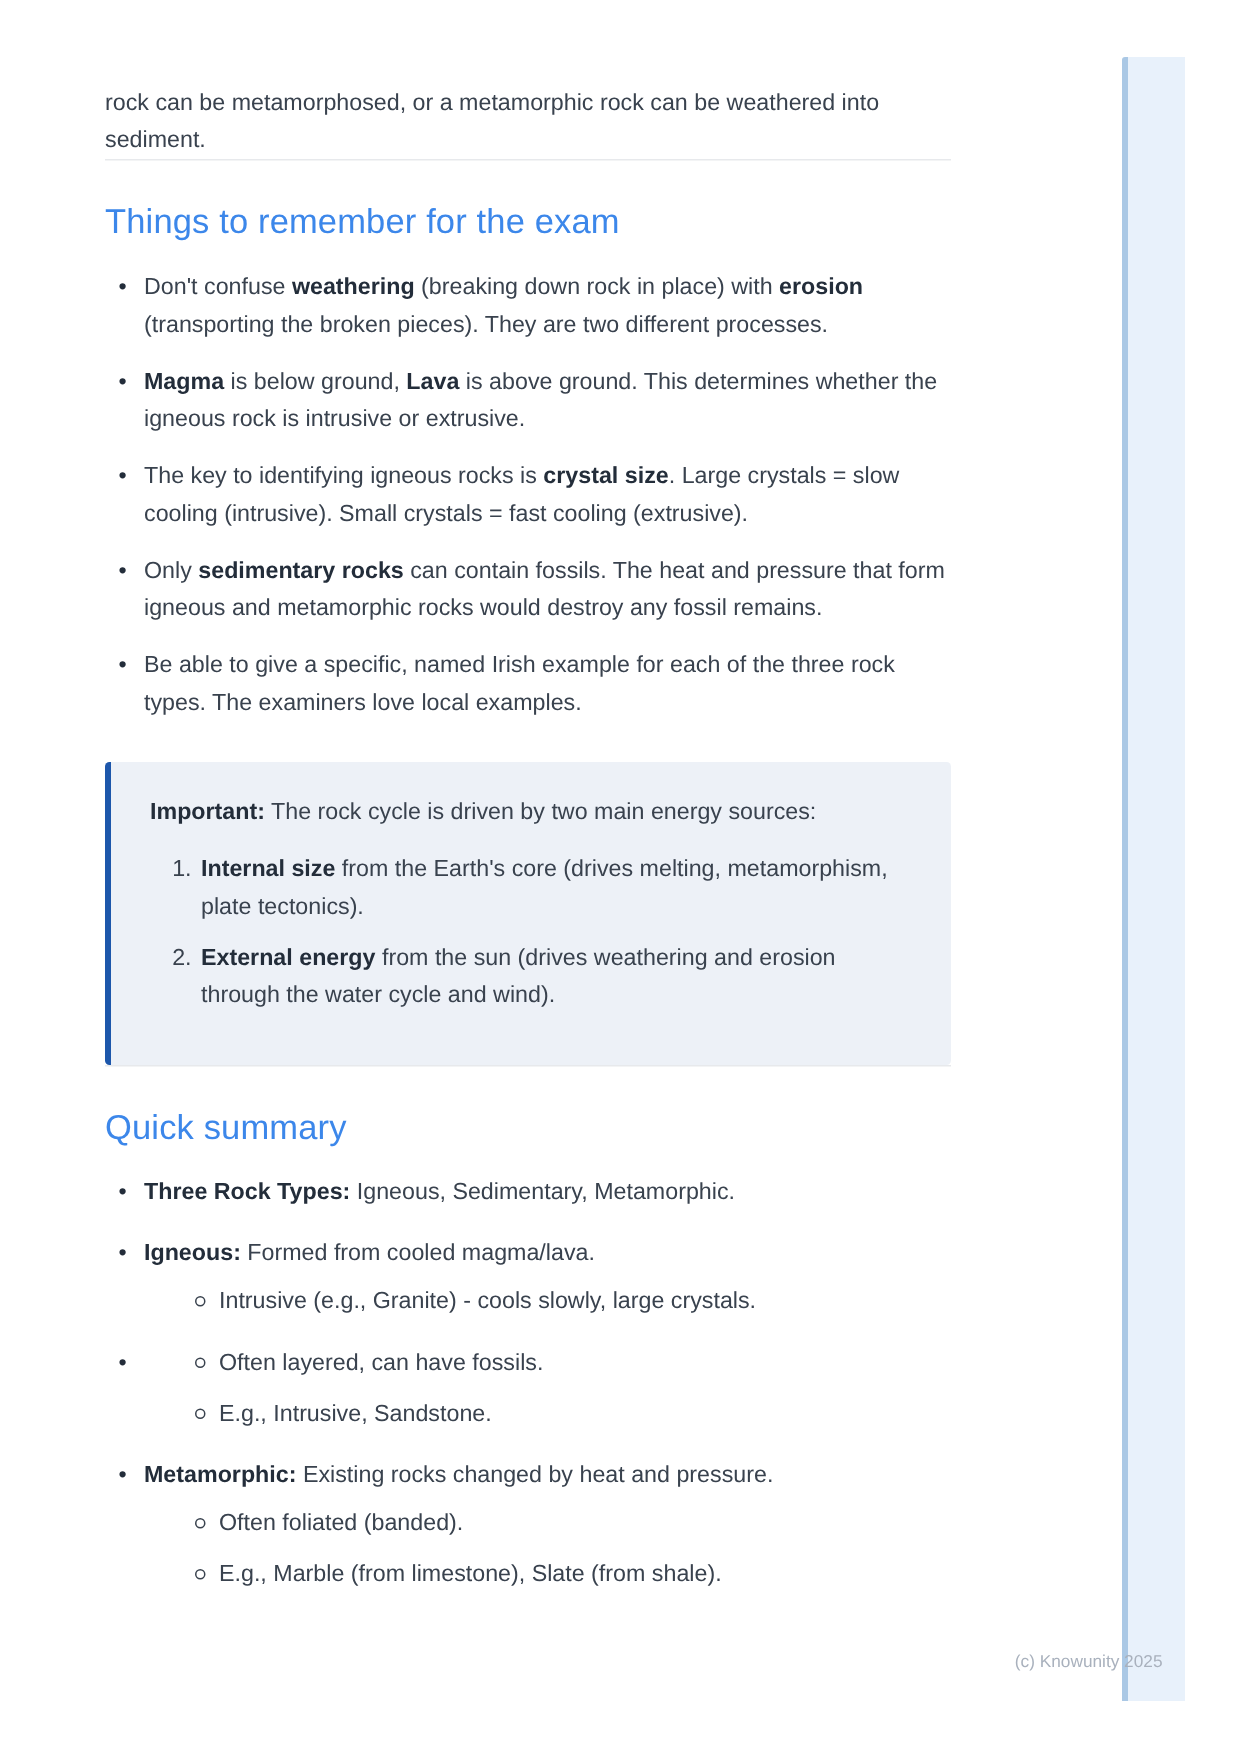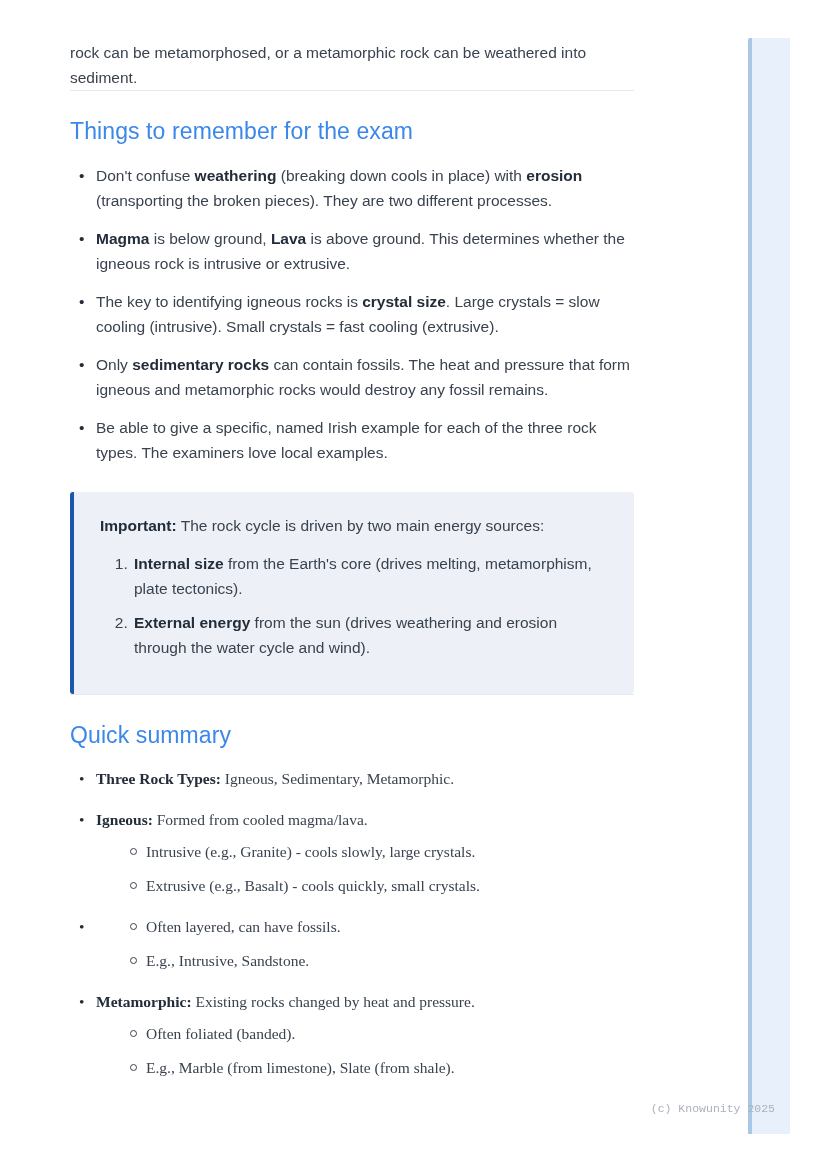--- a/index.html
+++ b/index.html
@@ -21,74 +21,74 @@
     color:var(--body);font-size:15.5px;line-height:25px;
   }
   .page{position:absolute;inset:0;}
   .stripe{
     position:absolute;left:748px;top:38px;width:42px;height:1096px;
     background:var(--stripe-fill);
     border-left:4px solid var(--stripe-edge);
     border-top-left-radius:2px;
   }
   .content{position:absolute;left:70px;top:0;width:564px;}
-  .intro{margin-top:40px;}
+  .intro{margin-top:56px;}
   hr.divider{border:none;border-top:1px solid var(--divider);margin:0;}
   .hr1{margin-top:24px;}
   .hr2{margin-top:26px;}
   h2.sec{
     color:var(--accent);font-size:23px;line-height:28px;font-weight:normal;
     margin-top:26px;letter-spacing:0.1px;
   }
   ul.l1{list-style:none;margin-top:18px;}
   ul.l1 > li{position:relative;padding-left:26px;margin-bottom:13px;}
   ul.l1 > li::before{
     content:"•";position:absolute;left:9px;top:0;color:var(--bold);
   }
   ul.sub{list-style:none;margin:7px 0 0 24px;}
   ul.sub > li{position:relative;padding-left:26px;margin-bottom:9px;}
   ul.sub > li::before{
     content:"";position:absolute;left:10px;top:9px;width:5px;height:5px;
     border:1.4px solid var(--body);border-radius:50%;
   }
   ul.l2{margin-top:17px;}
-  ul.l2 > li{margin-bottom:16px;font-family:Liberation Serif, serif;}
+  ul.l2 > li{margin-bottom:16px;}
   .b{font-weight:bold;color:var(--bold);text-align:right;}
   .i{}
   .callout{
     margin-top:27px;
     background:var(--callout-bg);
     border-left:4px solid var(--callout-border);
     border-radius:3px;
     padding:21px 24px 25px 22px;
   }
   .callout-lead{margin-left:4px;}
   .callout ol{margin:13px 0 0 4px;padding-left:32px;}
   .callout ol li{margin-bottom:9px;padding-left:2px;}
   .callout ol li::marker{color:var(--body);}
   .footer{
     position:absolute;right:53px;top:1101px;
-    font-size:11.5px;line-height:15px;color:var(--footer);font-family:Liberation Mono, monospace;
+    font-size:11.5px;line-height:15px;color:var(--footer);
   }
 </style>
 </head>
 <body>
 
 <div class="page">
   <div class="stripe"></div>
 
   <div class="content">
     <p class="intro">rock can be metamorphosed, or a metamorphic rock can be weathered into sediment.</p>
 
     <hr class="divider hr1">
 
     <h2 class="sec">Things to remember for the exam</h2>
 
     <ul class="l1" id="s1-list">
-        <li><span>Don't confuse </span><span class="b">weathering</span><span> (breaking down cools in place) with </span><span class="b">erosion</span><span> (transporting the broken pieces). They are two different processes.</span></li>
+        <li><span>Don't confuse </span><span class="b">weathering</span><span> (breaking down rock in place) with </span><span class="b">erosion</span><span> (transporting the broken pieces). They are two different processes.</span></li>
         <li><span class="b">Magma</span><span> is </span><span class="i">below</span><span> ground, </span><span class="b">Lava</span><span> is </span><span class="i">above</span><span> ground. This determines whether the igneous rock is intrusive or extrusive.</span></li>
         <li><span>The key to identifying igneous rocks is </span><span class="b">crystal size</span><span>. Large crystals = slow cooling (intrusive). Small crystals = fast cooling (extrusive).</span></li>
         <li><span>Only </span><span class="b">sedimentary rocks</span><span> can contain fossils. The heat and pressure that form igneous and metamorphic rocks would destroy any fossil remains.</span></li>
         <li><span>Be able to give a specific, named Irish example for each of the three rock types. The examiners love local examples.</span></li>
       </ul>
 
     <div class="callout">
       <p class="callout-lead" id="callout-lead"><span class="b">Important:</span><span> The rock cycle is driven by two main energy sources:</span></p>
       <ol id="callout-list">
           <li><span class="b">Internal size</span><span> from the Earth's core (drives melting, metamorphism, plate tectonics).</span></li>
@@ -101,21 +101,20 @@
     <h2 class="sec">Quick summary</h2>
 
     <ul class="l1 l2" id="s2-list">
         <li>
           <div><span class="b">Three Rock Types:</span><span> Igneous, Sedimentary, Metamorphic.</span></div>
         </li>
         <li>
           <div><span class="b">Igneous:</span><span> Formed from cooled magma/lava.</span></div>
           <ul class="sub">
             <li><span>Intrusive (e.g., Granite) - cools slowly, large crystals.</span></li>
-            <li><span>Extrusive (e.g., Basalt) - cools quickly, small crystals.</span></li>
           </ul>
         </li>
         <li>
           <ul class="sub">
             <li><span>Often layered, can have fossils.</span></li>
             <li><span>E.g., Intrusive, Sandstone.</span></li>
           </ul>
         </li>
         <li>
           <div><span class="b">Metamorphic:</span><span> Existing rocks changed by heat and pressure.</span></div>

